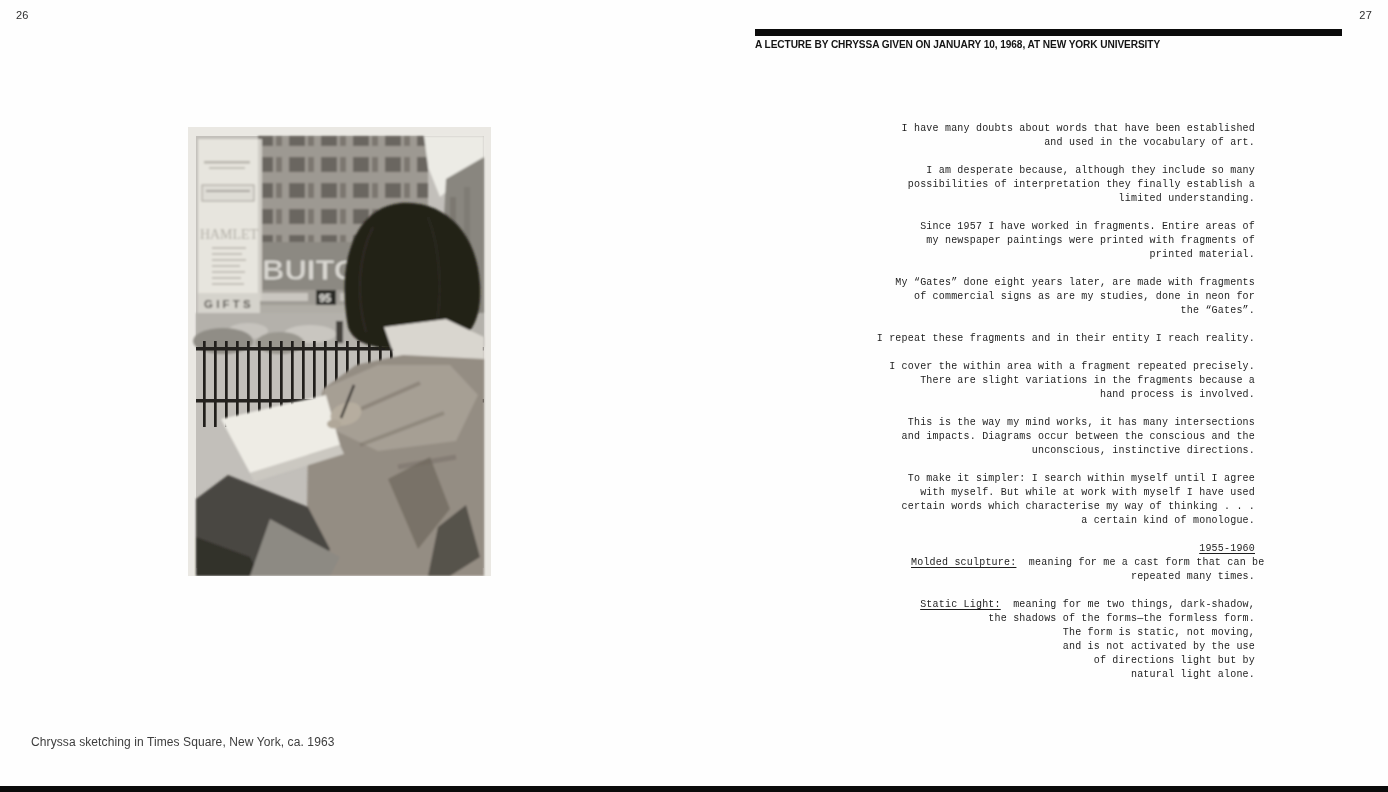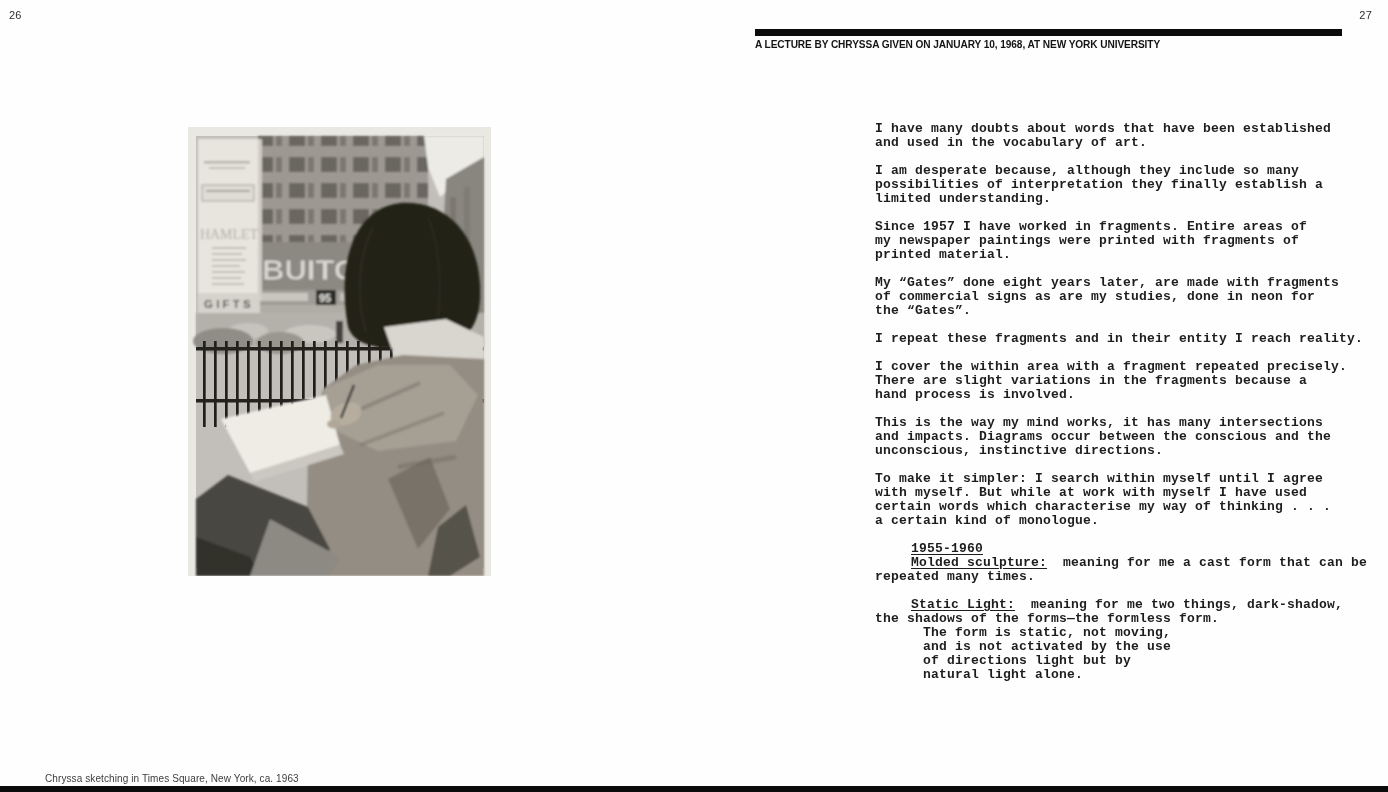--- a/index.html
+++ b/index.html
@@ -1,30 +1,30 @@
 <!DOCTYPE html>
 <html><head>
 <meta charset="utf-8">
 <title>Book Spread — Chryssa Lecture</title>
 <style>
   html,body{margin:0;padding:0;background:#ffffff;}
   .spread{position:relative;width:1388px;height:792px;background:#fefefe;overflow:hidden;
           font-family:"Liberation Sans",sans-serif;}
   .pagenum{position:absolute;top:9px;font-size:11px;color:#2e2e2e;letter-spacing:0.2px;}
-  .pagenum.left{left:9px;}
+  .pagenum.left{left:16px;}
   .pagenum.right{right:16px;}
   .top-rule{position:absolute;left:755px;top:29px;width:587px;height:7px;background:#0b0b0b;}
   .lecture-title{position:absolute;left:755px;top:38px;font-size:11.5px;font-weight:700;color:#141414;
                  letter-spacing:-0.1px;transform:scaleX(0.88);transform-origin:left top;white-space:nowrap;}
   .bottom-rule{position:absolute;left:0;top:786px;width:1388px;height:6px;background:#0b0b0b;}
   .photo-figure{position:absolute;left:188px;top:127px;width:303px;height:449px;}
-  .photo-caption{position:absolute;left:45px;top:735px;font-size:10px;color:#3d3d3d;letter-spacing:0.1px;margin-top:38px;}
+  .photo-caption{position:absolute;left:31px;top:735px;font-size:12px;color:#3d3d3d;letter-spacing:0.1px;}
   .lecture{position:absolute;left:875px;top:122px;width:380px;
-           font-family:"Liberation Mono",monospace;font-size:13px;font-weight:700;
-           color:#1d1d1d;letter-spacing:0.2px;}
+           font-family:"Liberation Mono",monospace;font-size:10px;font-weight:400;
+           color:#1d1d1d;letter-spacing:0.2px;text-align:right;}
   .tline{white-space:pre;line-height:14px;height:14px;}
   .para{margin-bottom:14px;}
   .u{text-decoration:underline;text-underline-offset:2px;margin-left:36px;}
   svg .sans{font-family:"Liberation Sans",sans-serif;}
   svg .serif{font-family:"Liberation Serif",serif;}
 </style>
 </head>
 <body>
 
 <div class="spread">

